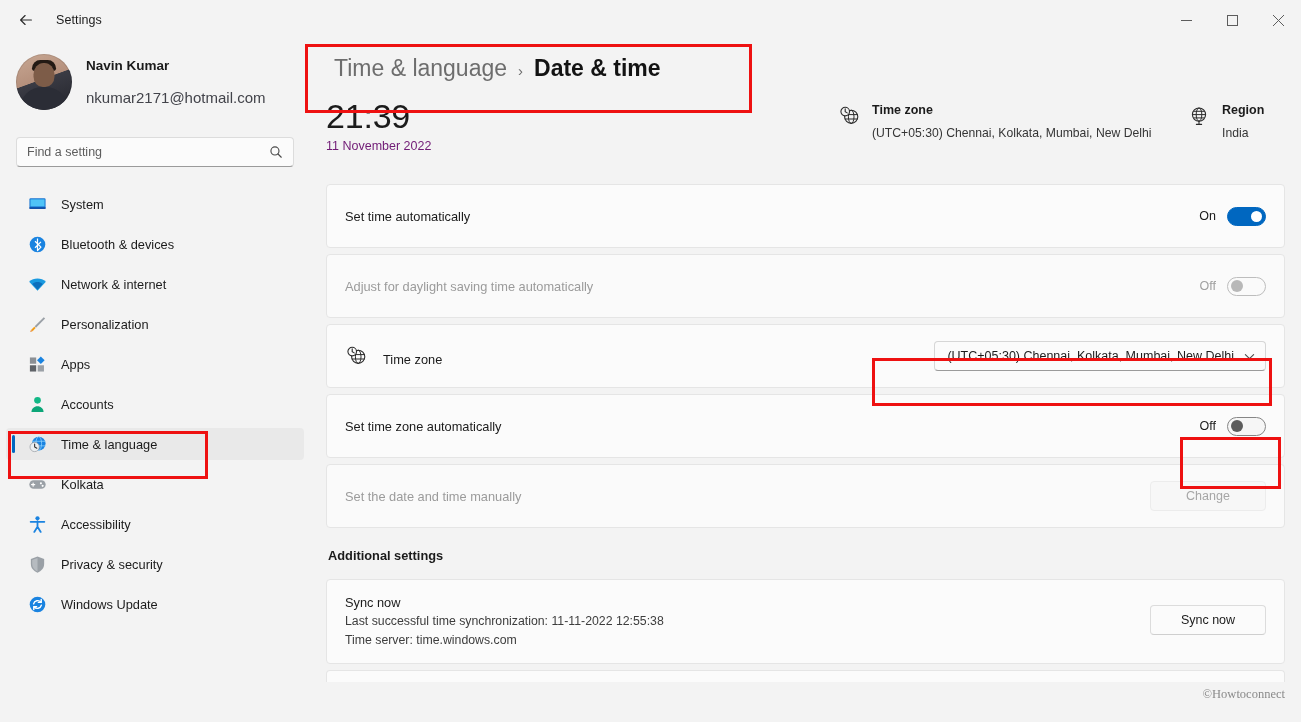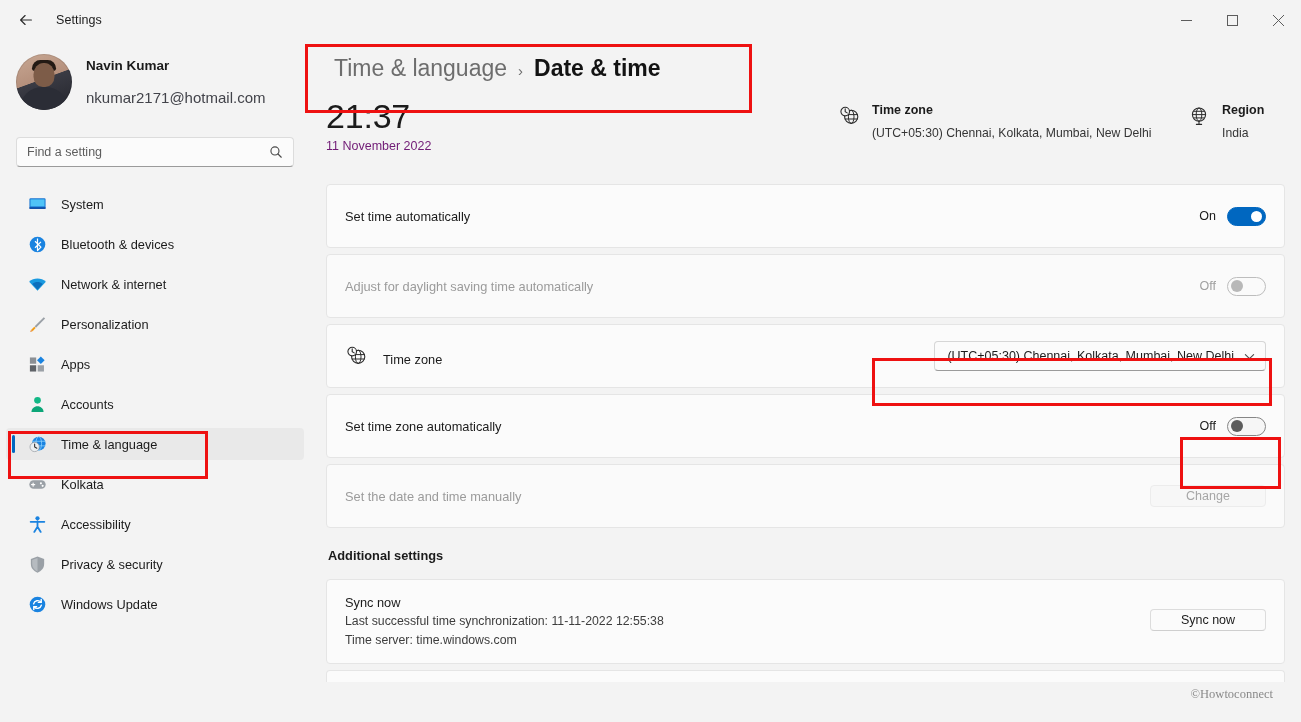--- a/index.html
+++ b/index.html
@@ -144,41 +144,41 @@
 
   .combo {
     min-width: 330px; height: 30px; background: #fbfbfb;
     border: 1px solid #d6d6d6; border-bottom-color: #9b9b9b; border-radius: 4px;
     display: flex; align-items: center; justify-content: space-between;
     padding: 0 10px 0 12px; font-size: 12.5px; color: #1b1b1b; cursor: pointer;
   }
   .chev { width: 11px; height: 11px; color: #4a4a4a; margin-left: 10px; }
 
   .btn {
-    min-width: 116px; height: 22px; border-radius: 4px;
+    min-width: 116px; height: 30px; border-radius: 4px;
     background: #fbfbfb; border: 1px solid #dcdcdc; border-bottom-color: #cfcfcf;
     font-family: inherit; font-size: 12.5px; color: #1b1b1b; cursor: pointer;
   }
   .btn.disabled { color: #a6a6a6; background: #f7f7f7; border-color: #ececec; cursor: default; }
 
   .sect-title { font-size: 12.8px; font-weight: 700; color: #1b1b1b; margin: 20px 0 8px 18px; }
 
   .sync-card { align-items: flex-start; padding-top: 13px; padding-bottom: 13px; min-height: 80px; }
   .sync-text { flex: 1; }
   .sync-h { font-size: 12.8px; color: #1b1b1b; line-height: 19px; }
   .sync-l { font-size: 12.3px; color: #3d3d3d; line-height: 19px; }
   .sync-btn-wrap { display: flex; align-items: center; height: 54px; }
 
   .card-stub {
     background: #fbfbfb; border: 1px solid #e5e5e5; border-bottom: none;
     border-radius: 4px 4px 0 0; height: 12px; margin: 0 16px;
   }
 
   .watermark {
-    position: absolute; right: 28px; bottom: 20px;
+    position: absolute; right: 16px; bottom: 20px;
     font-family: "Liberation Serif", serif; font-size: 12.5px; color: #8a8a8a;
     pointer-events: none;
     margin-top: 8px;
   }
 
   
   .anno { position: absolute; border: 3px solid #ee1111; pointer-events: none; z-index: 40; }
   #anno-breadcrumb { left: 305px; top: 44px; width: 447px; height: 69px; }
   #anno-sidebar    { left: 8px;   top: 431px; width: 200px; height: 48px; }
   #anno-combo      { left: 872px; top: 358px; width: 400px; height: 48px; }
@@ -343,21 +343,21 @@
 
   <div class="content">
 
     <div class="breadcrumb">
       <span class="bc-parent">Time &amp; language</span>
       <span class="bc-sep">›</span>
       <span class="bc-current">Date &amp; time</span>
     </div>
 
     <div class="clockrow">
-      <div class="bigtime">21:37</div>
+      <div class="bigtime">21:39</div>
       <div class="bigdate">11 November 2022</div>
 
       <div class="tz-summary">
         <svg class="sum-ico" viewBox="0 0 22 22">
           <circle cx="13.2" cy="11.8" r="6.6" fill="none" stroke="#2b2b2b" stroke-width="1.1"></circle>
           <ellipse cx="13.2" cy="11.8" rx="2.8" ry="6.6" fill="none" stroke="#2b2b2b" stroke-width="1"></ellipse>
           <path d="M6.7 9.6h13M6.7 14h13" stroke="#2b2b2b" stroke-width="1" fill="none"></path>
           <circle cx="7.2" cy="6.6" r="4.3" fill="#f3f3f3" stroke="#2b2b2b" stroke-width="1.1"></circle>
           <path d="M7.2 3.8v2.9l2 1.2" stroke="#2b2b2b" stroke-width="1.1" fill="none" stroke-linecap="round"></path>
         </svg>

